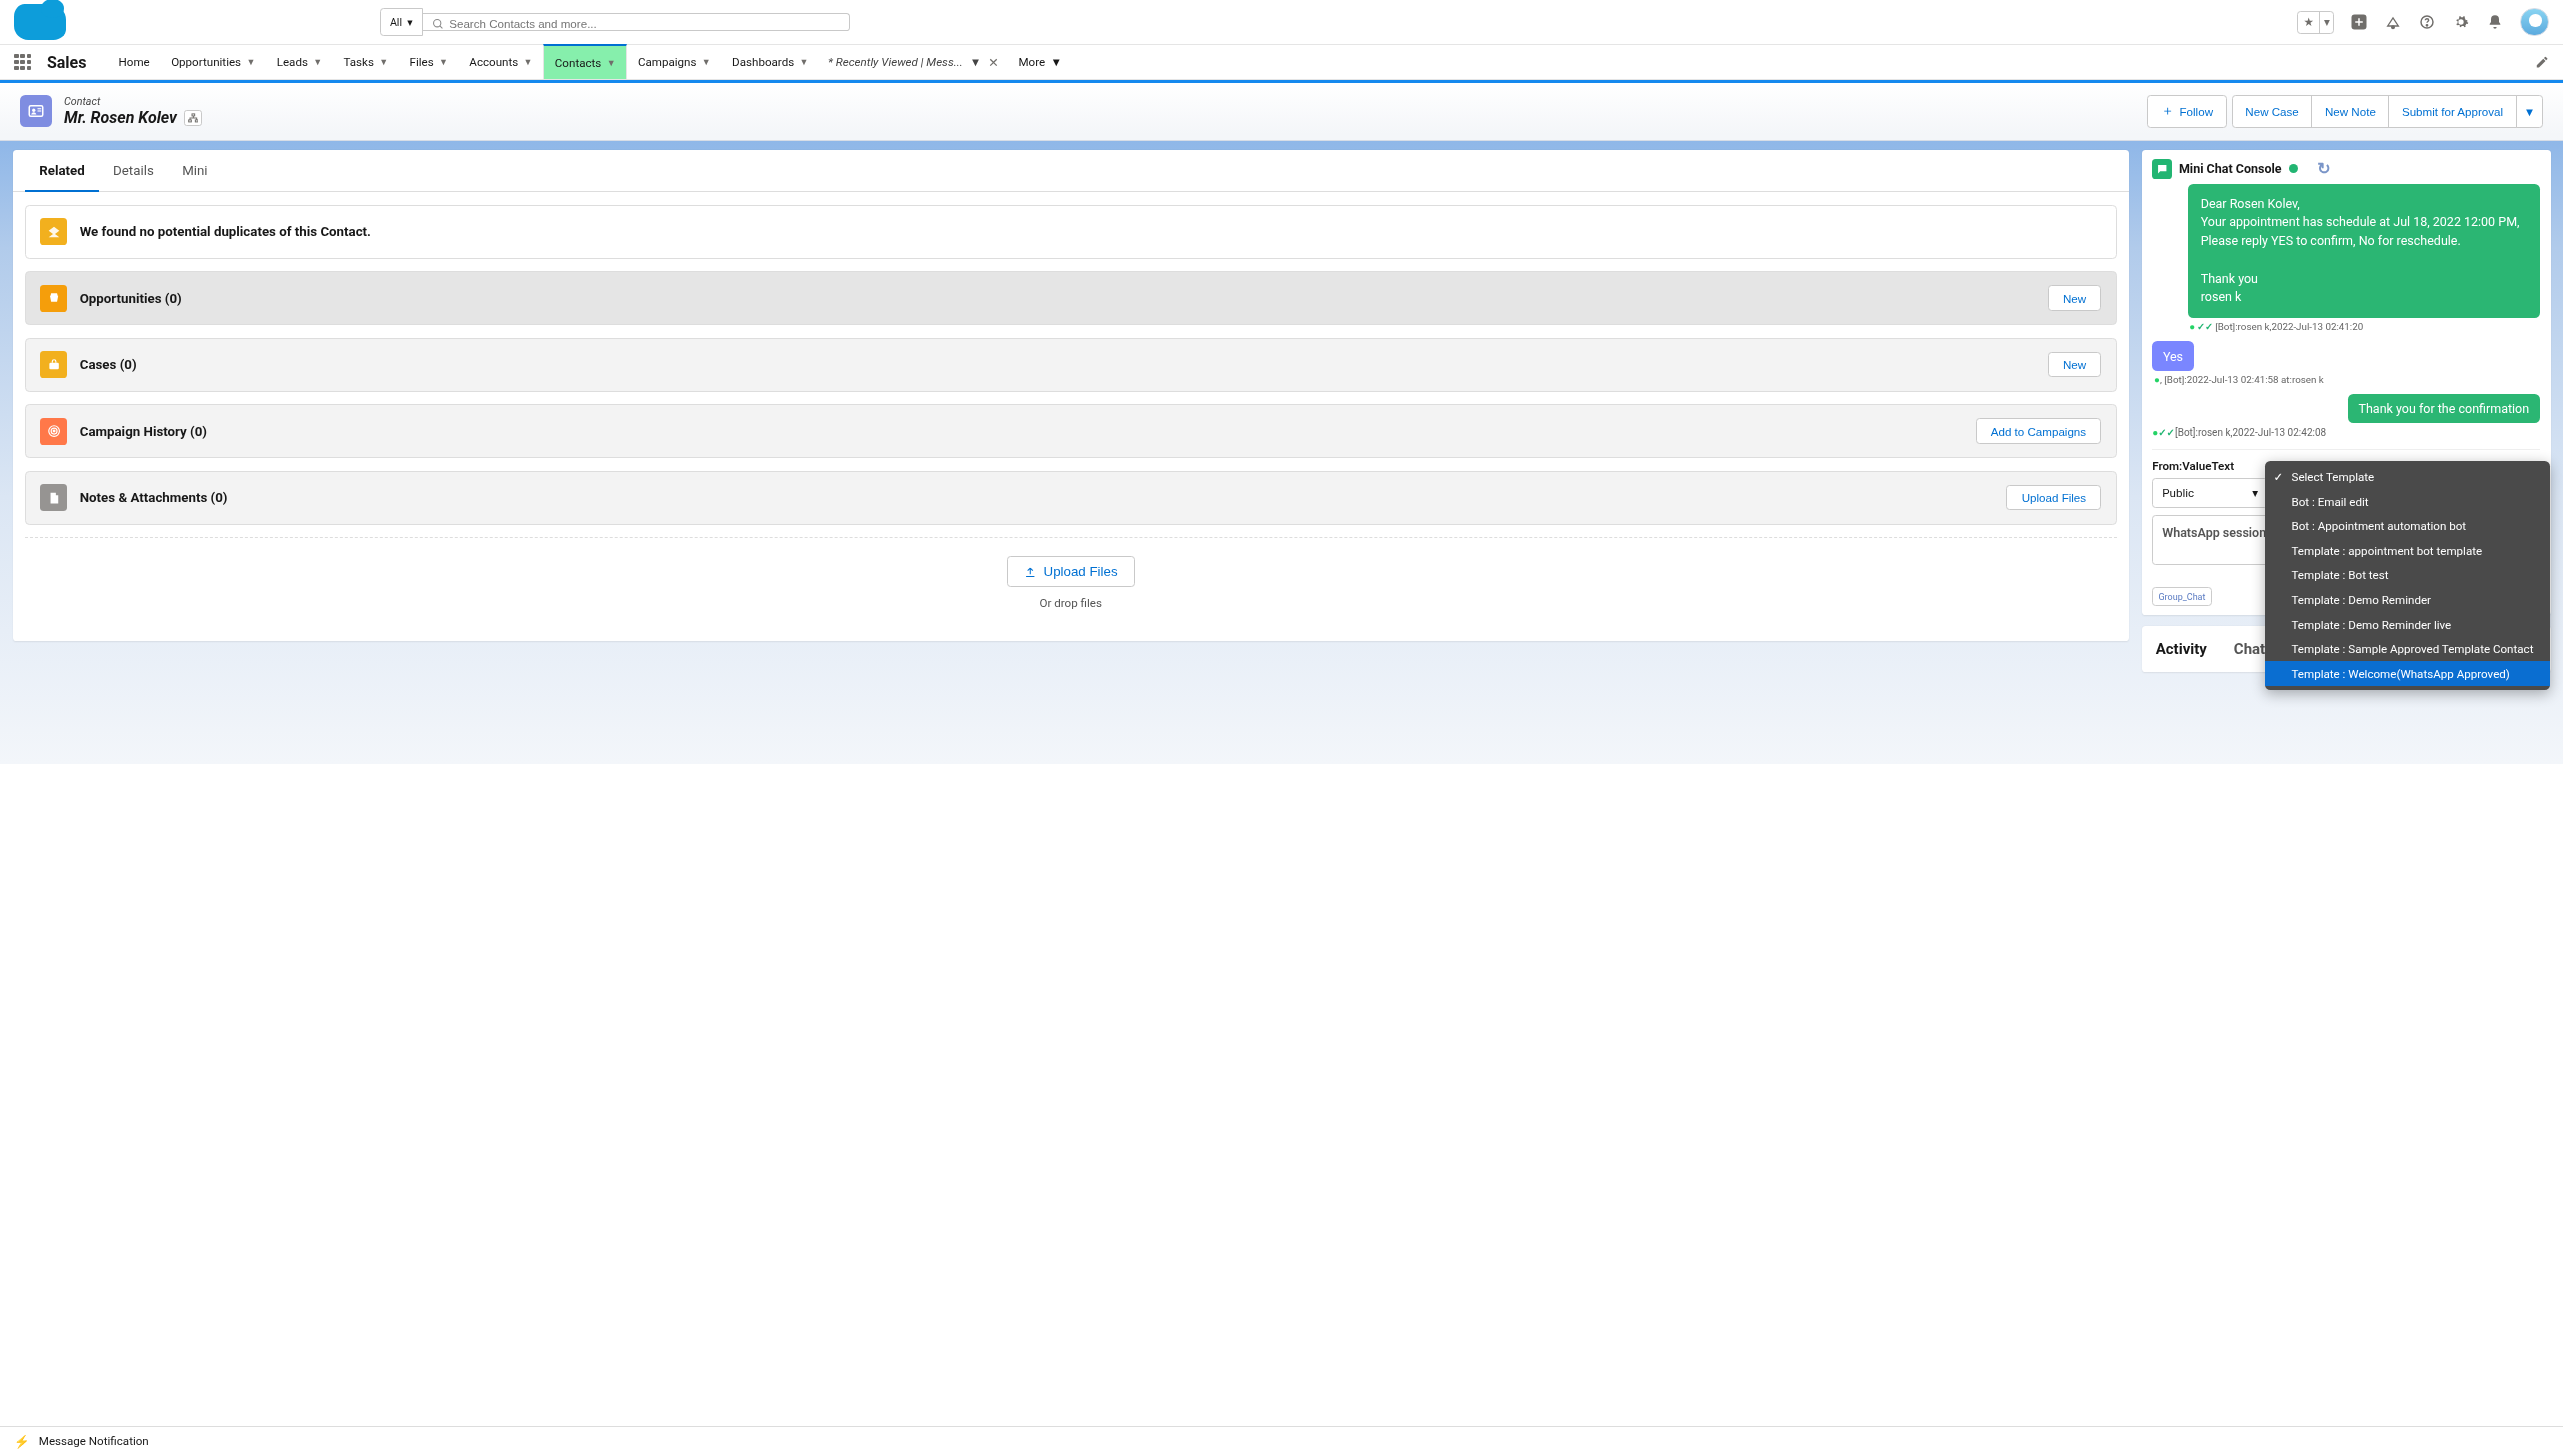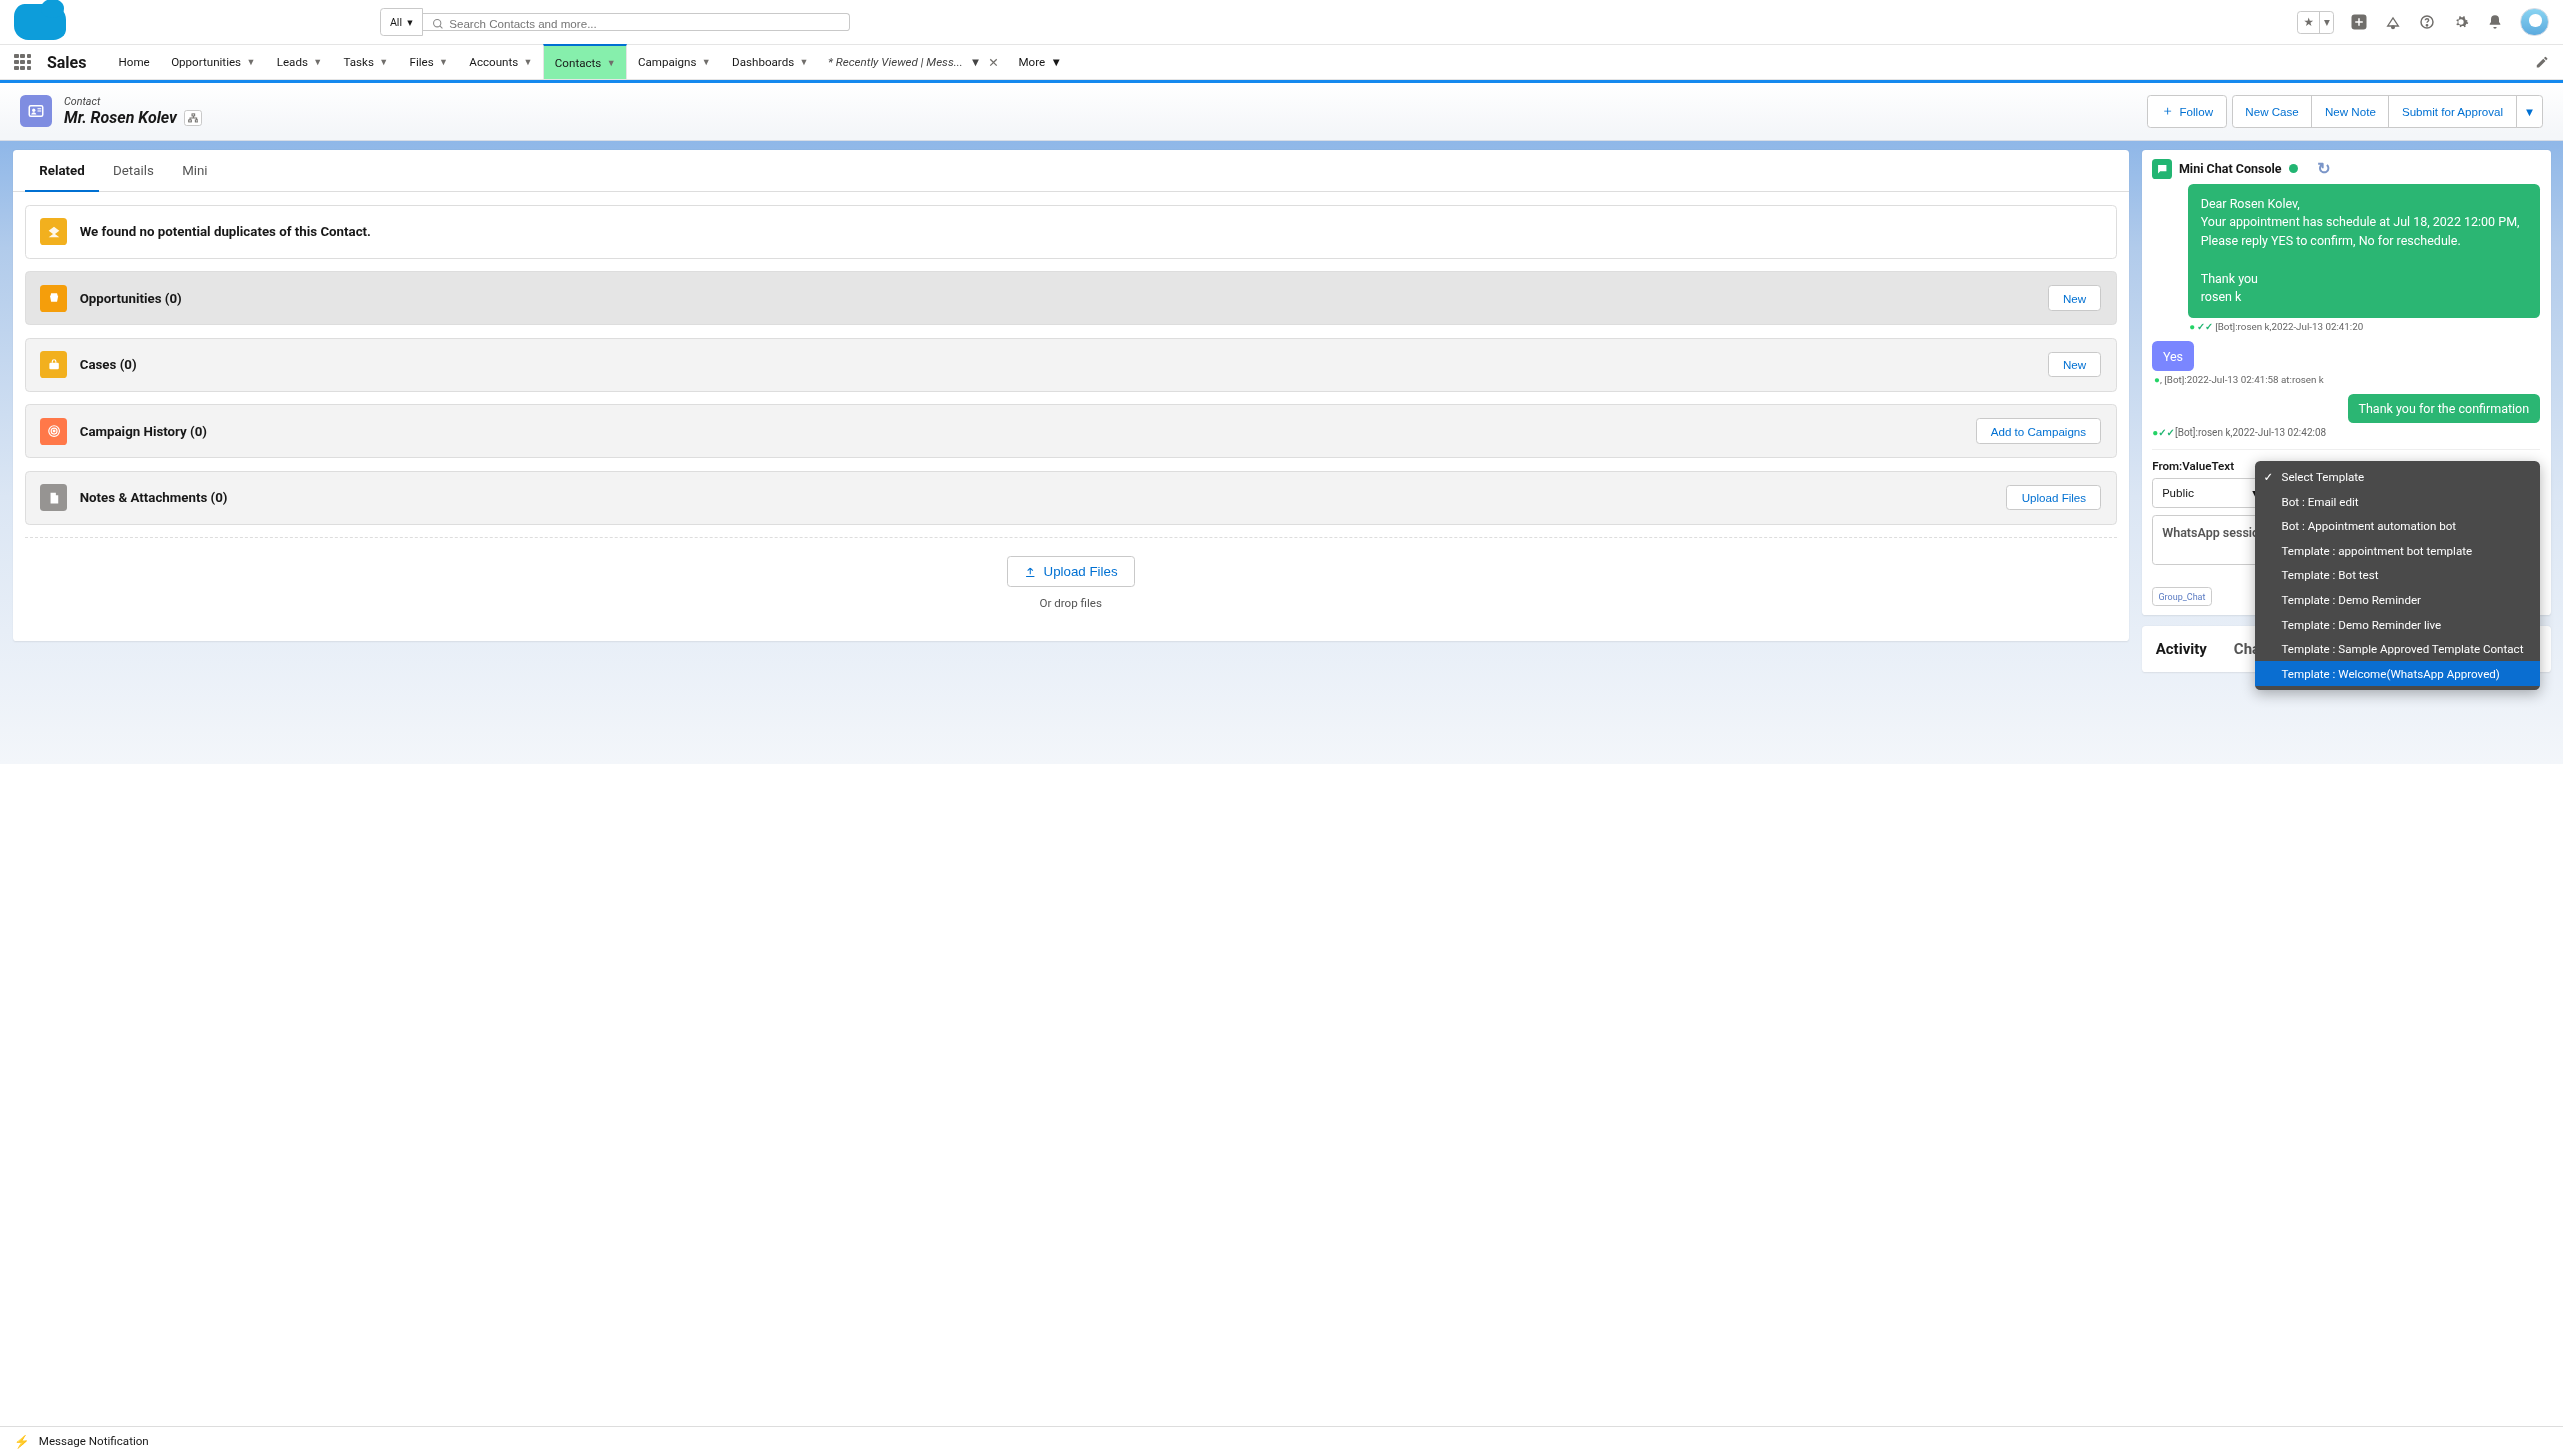--- a/index.html
+++ b/index.html
@@ -383,21 +383,21 @@
           <span>Public</span>
           <span>▾</span>
         </div>
         <div class="session-box">WhatsApp session initiate the convers</div>
         <div style="display:flex;align-items:center;margin-top:7.1px;gap:7.1px;">
           <span class="group-chip">Group_Chat</span>
           <span class="target-ic"></span>
         </div>
       </div>
 
-      <div class="dropdown" style="top:311px;left:113px;">
+      <div class="dropdown" style="top:311px;left:123px;">
         <div class="dd-item check">Select Template</div>
         <div class="dd-item">Bot : Email edit</div>
         <div class="dd-item">Bot : Appointment automation bot</div>
         <div class="dd-item">Template : appointment bot template</div>
         <div class="dd-item">Template : Bot test</div>
         <div class="dd-item">Template : Demo Reminder</div>
         <div class="dd-item">Template : Demo Reminder live</div>
         <div class="dd-item">Template : Sample Approved Template Contact</div>
         <div class="dd-item hl">Template : Welcome(WhatsApp Approved)</div>
       </div>

